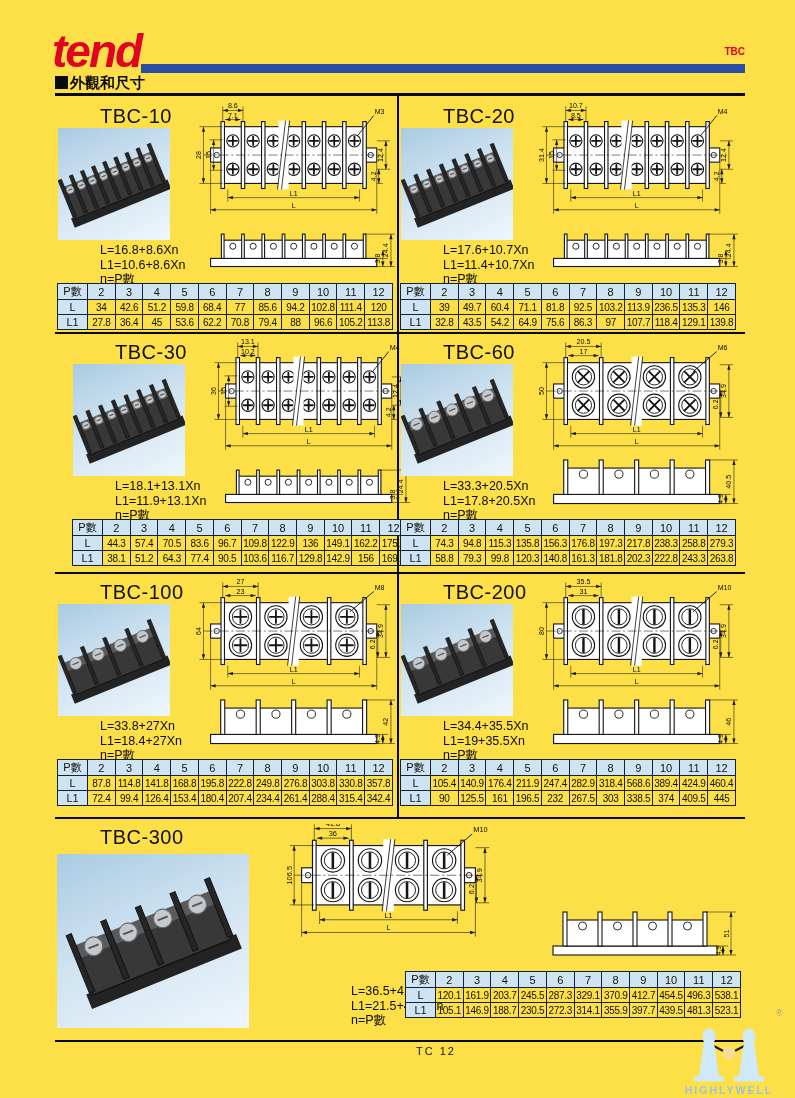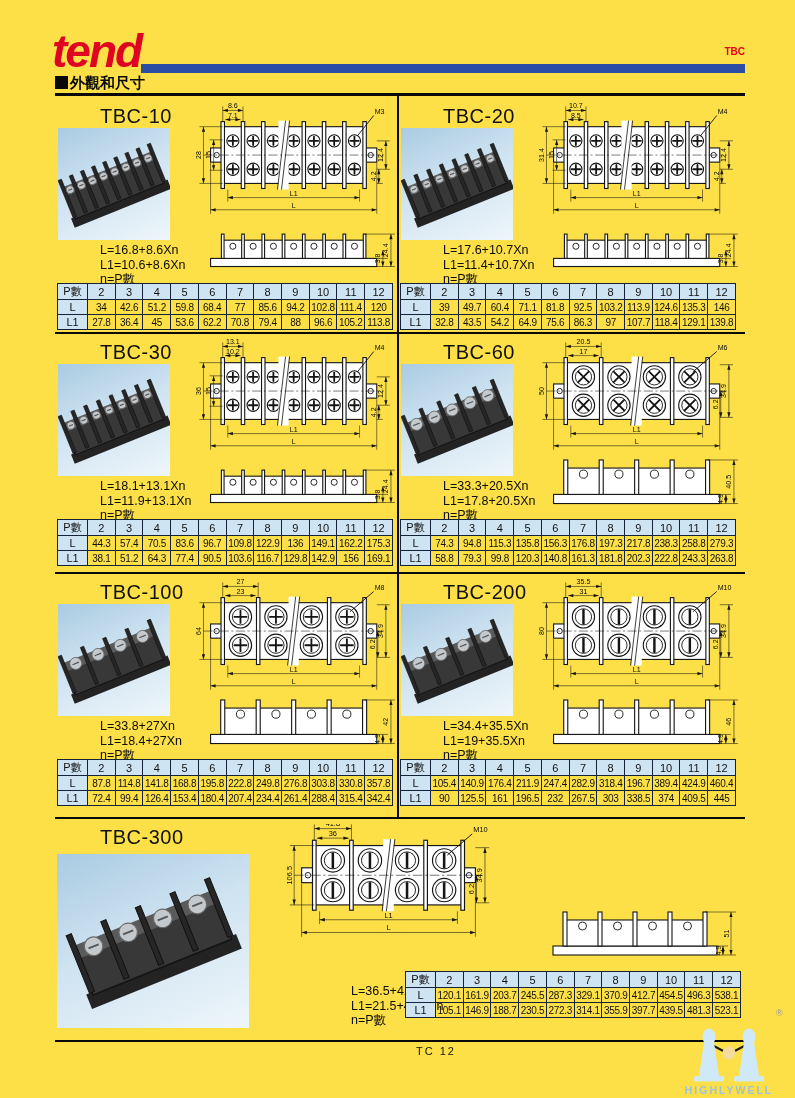--- a/index.html
+++ b/index.html
@@ -16,21 +16,21 @@
   .square{display:inline-block;width:13px;height:13px;background:#0a0a0a;margin-right:2px;vertical-align:-1px;}
   
   .hr{position:absolute;left:55px;width:690px;background:#0a0a0a;}
   .hr1{top:93px;height:3px;} .hr2{top:332px;height:1.5px;} .hr3{top:572px;height:1.5px;}
   .hr4{top:817px;height:1.5px;} .hr5{top:1040px;height:2px;}
   .vr{position:absolute;left:397px;top:95px;width:1.5px;height:722px;background:#0a0a0a;}
   
   .cell{position:absolute;}
   .c0{left:55px;top:97px;width:342px;height:235px;}
   .c1{left:398px;top:97px;width:347px;height:235px;}
-  .c2{left:55px;top:333px;width:342px;height:199px;}
+  .c2{left:70px;top:333px;width:342px;height:199px;}
   .c3{left:398px;top:333px;width:347px;height:239px;}
   .c4{left:55px;top:573px;width:342px;height:244px;}
   .c5{left:398px;top:573px;width:347px;height:244px;}
   .c6{left:55px;top:818px;width:690px;height:180px;}
   .cell .stitle{position:absolute;left:5px;top:8px;font-size:20px;letter-spacing:.5px;color:#101010;margin-left:40px;}
   .cell .photo{position:absolute;left:3px;top:31px;width:112px;height:112px;
         background:linear-gradient(155deg,#a9cbe2 0%,#cfe3f1 45%,#eef6fb 100%);}
   .cell .fms{position:absolute;left:5px;top:146px;font-size:12.5px;line-height:14.5px;color:#0d0d0d;margin-left:40px;}
   .cell .draw{position:absolute;left:112px;top:3px;width:228px;height:178px;}
   .cell .dimtbl{position:absolute;left:2px;top:186px;}
@@ -537,21 +537,21 @@
           <tr>
             <th>L</th>
             <td>39</td>
             <td>49.7</td>
             <td>60.4</td>
             <td>71.1</td>
             <td>81.8</td>
             <td>92.5</td>
             <td>103.2</td>
             <td>113.9</td>
-            <td>124.6</td>
+            <td>236.5</td>
             <td>135.3</td>
             <td>146</td>
           </tr>
           <tr>
             <th>L1</th>
             <td>32.8</td>
             <td>43.5</td>
             <td>54.2</td>
             <td>64.9</td>
             <td>75.6</td>
@@ -1393,21 +1393,21 @@
           </tr>
           <tr>
             <th>L</th>
             <td>105.4</td>
             <td>140.9</td>
             <td>176.4</td>
             <td>211.9</td>
             <td>247.4</td>
             <td>282.9</td>
             <td>318.4</td>
-            <td>196.7</td>
+            <td>568.6</td>
             <td>389.4</td>
             <td>424.9</td>
             <td>460.4</td>
           </tr>
           <tr>
             <th>L1</th>
             <td>90</td>
             <td>125.5</td>
             <td>161</td>
             <td>196.5</td>

